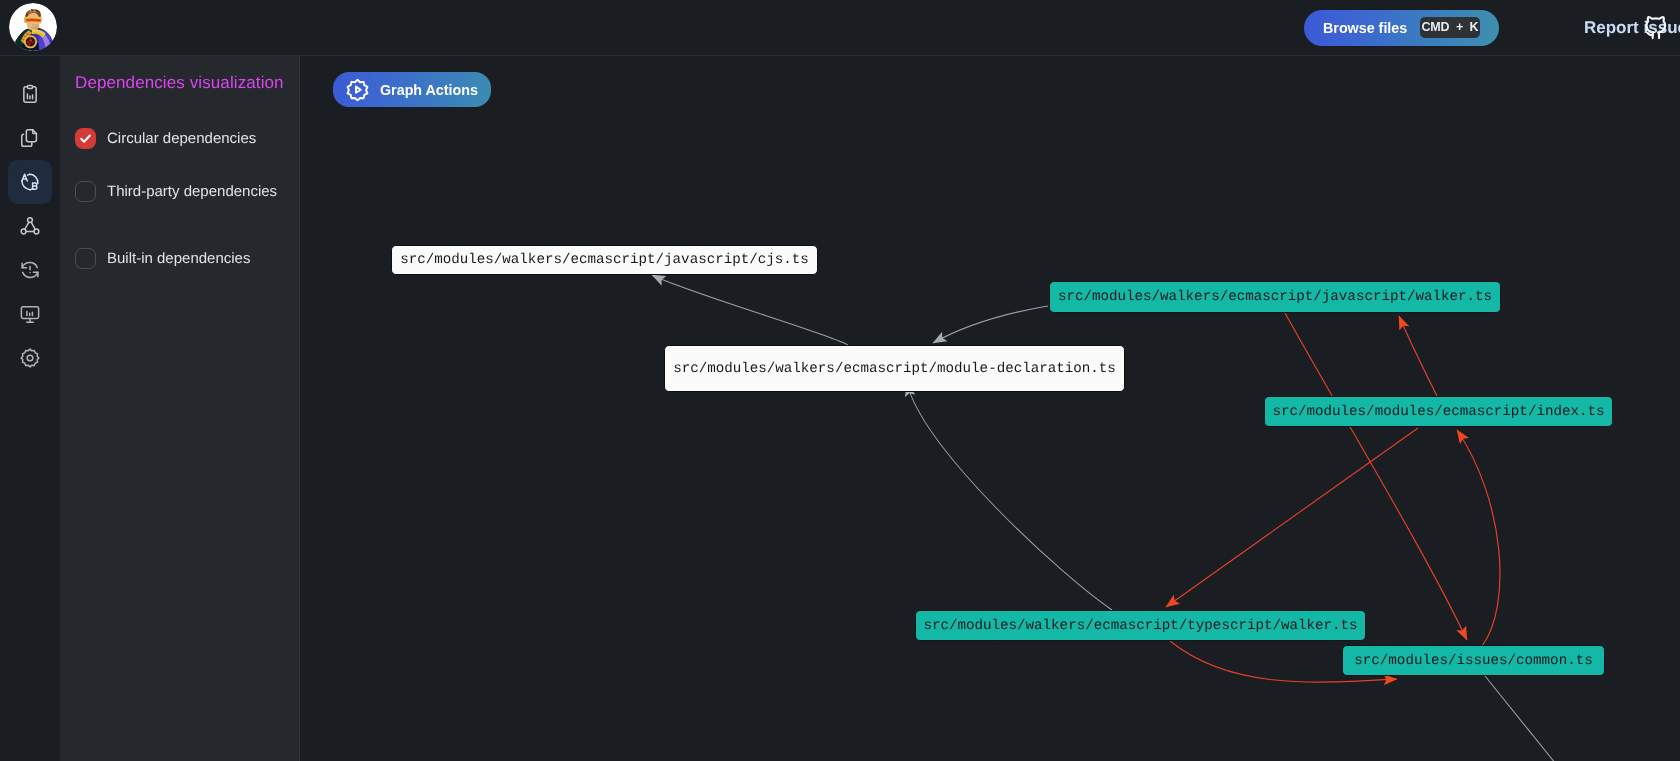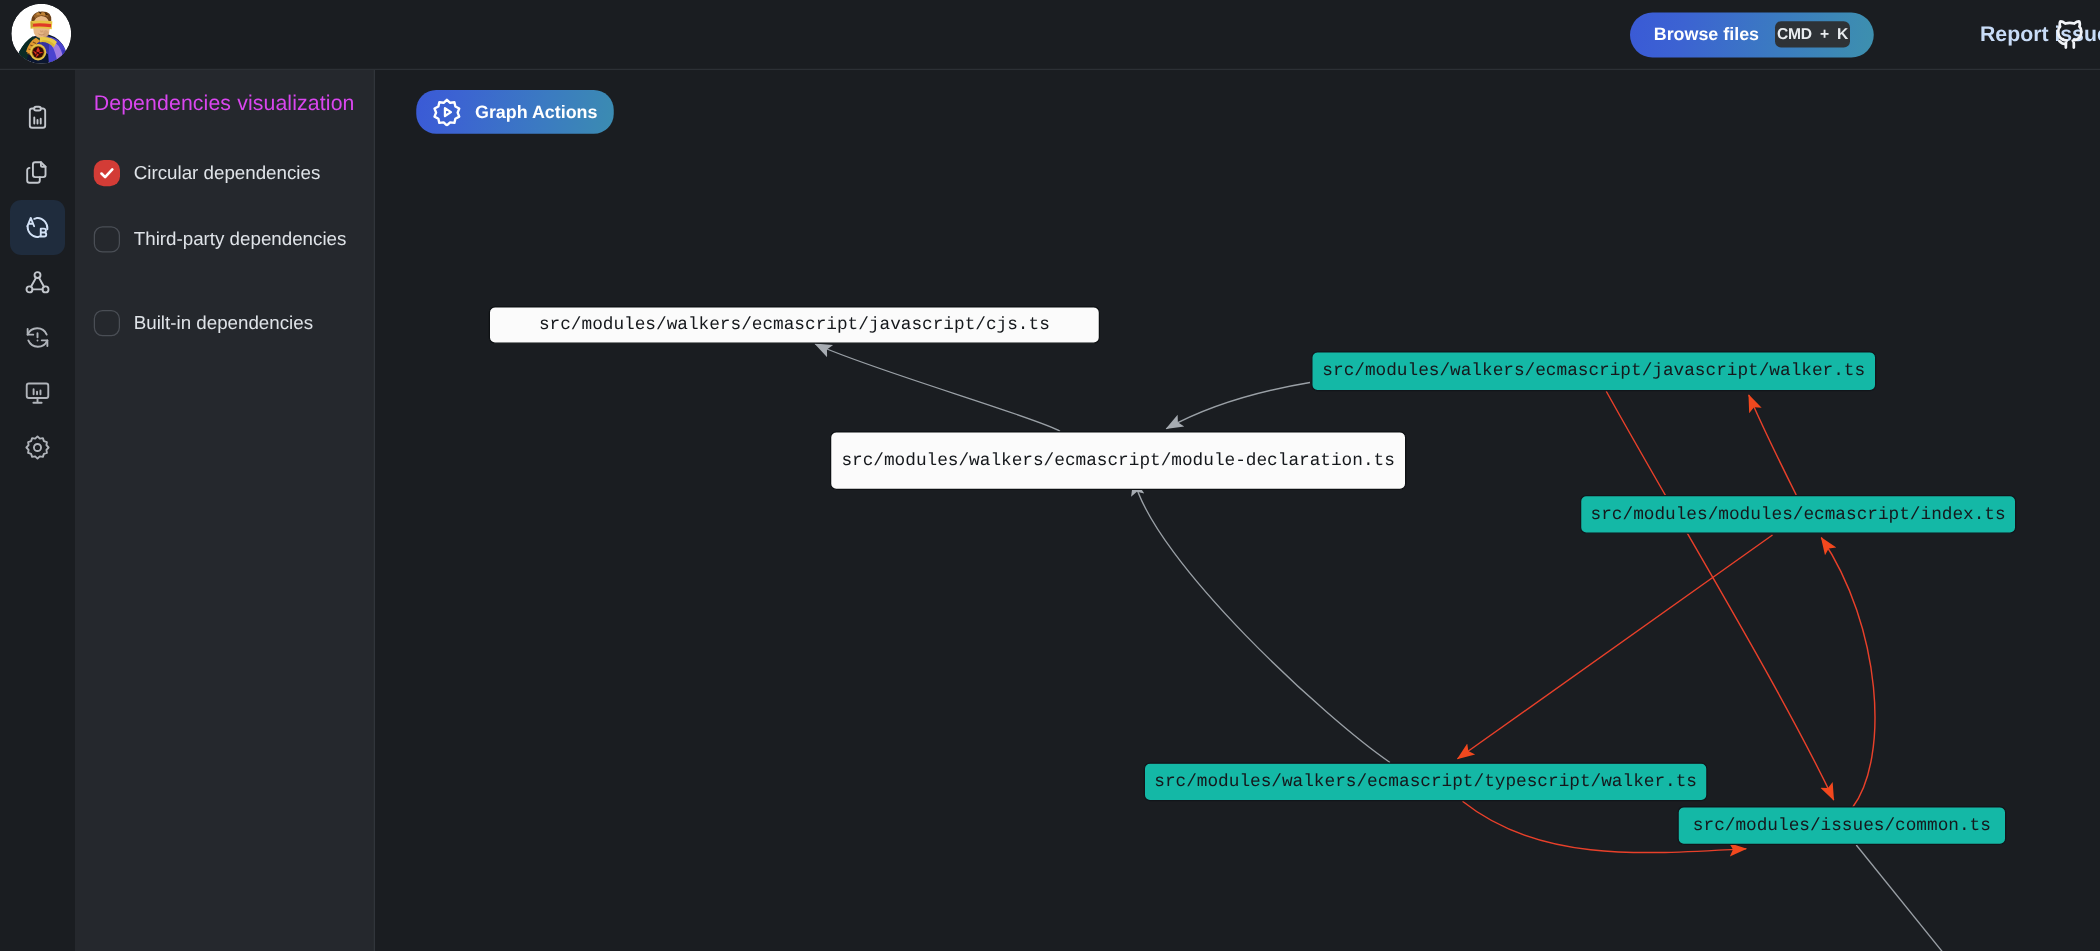--- a/index.html
+++ b/index.html
@@ -265,21 +265,21 @@
           <path d="M812 554 C762 520 623 393 607 327" fill="none" stroke="#9aa0a6" stroke-width="1.05" marker-end="url(#ahG)"></path>
           <path d="M1118 372 L866 551" fill="none" stroke="#e8402a" stroke-width="1.15" marker-end="url(#ahR)"></path>
           <path d="M985 257 C1045 365 1122 490 1167 584" fill="none" stroke="#e8402a" stroke-width="1.15" marker-end="url(#ahR)"></path>
           <path d="M1137 340 C1128 322 1112 290 1099 260" fill="none" stroke="#e8402a" stroke-width="1.15" marker-end="url(#ahR)"></path>
           <path d="M1182 590 C1212 550 1205 445 1157 374" fill="none" stroke="#e8402a" stroke-width="1.15" marker-end="url(#ahR)"></path>
           <path d="M870 585 C930 633 1010 628 1097 623" fill="none" stroke="#e8402a" stroke-width="1.15" marker-end="url(#ahR)"></path>
           <path d="M1185 620 L1256 708" fill="none" stroke="#9aa0a6" stroke-width="1.05"></path>
         </g>
     </svg>
     <div id="nodes">
-        <div class="node plain" style="left: 91px; top: 189px; width: 489px; height: 30px;">src/modules/walkers/ecmascript/javascript/cjs.ts</div>
+        <div class="node plain" style="left: 91px; top: 189px; width: 427px; height: 30px;">src/modules/walkers/ecmascript/javascript/cjs.ts</div>
         <div class="node plain" style="left: 364px; top: 289px; width: 461px; height: 47px;">src/modules/walkers/ecmascript/module-declaration.ts</div>
         <div class="node circ" style="left: 749px; top: 225px; width: 452px; height: 32px;">src/modules/walkers/ecmascript/javascript/walker.ts</div>
         <div class="node circ" style="left: 964px; top: 340px; width: 349px; height: 31px;">src/modules/modules/ecmascript/index.ts</div>
         <div class="node circ" style="left: 615px; top: 554px; width: 451px; height: 31px; font-family: Liberation Mono, monospace;">src/modules/walkers/ecmascript/typescript/walker.ts</div>
         <div class="node circ" style="left: 1042px; top: 589px; width: 263px; height: 31px;">src/modules/issues/common.ts</div>
       </div>
   </div>
 </div>
 
 </body></html>

